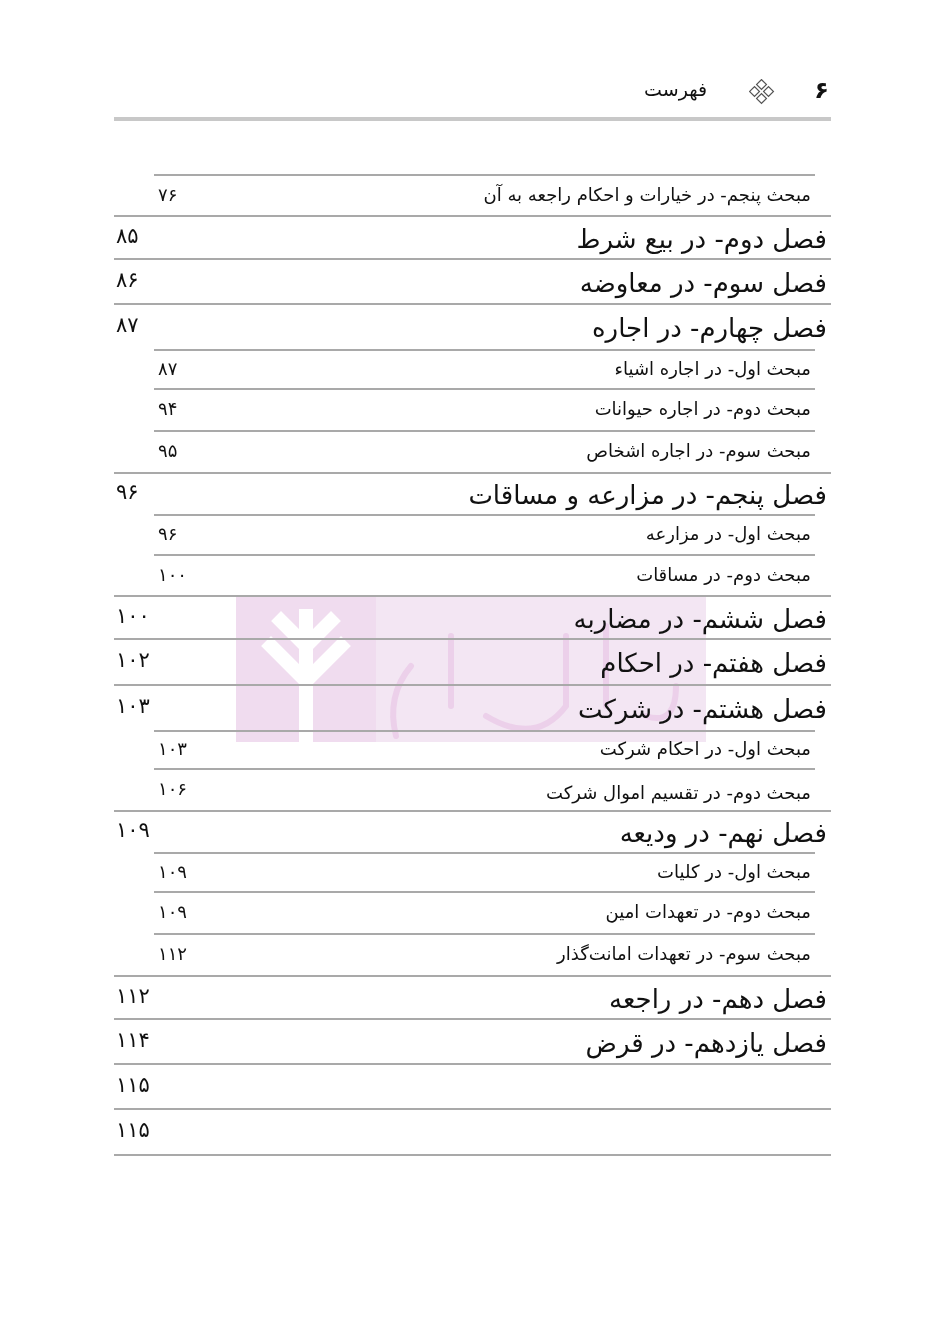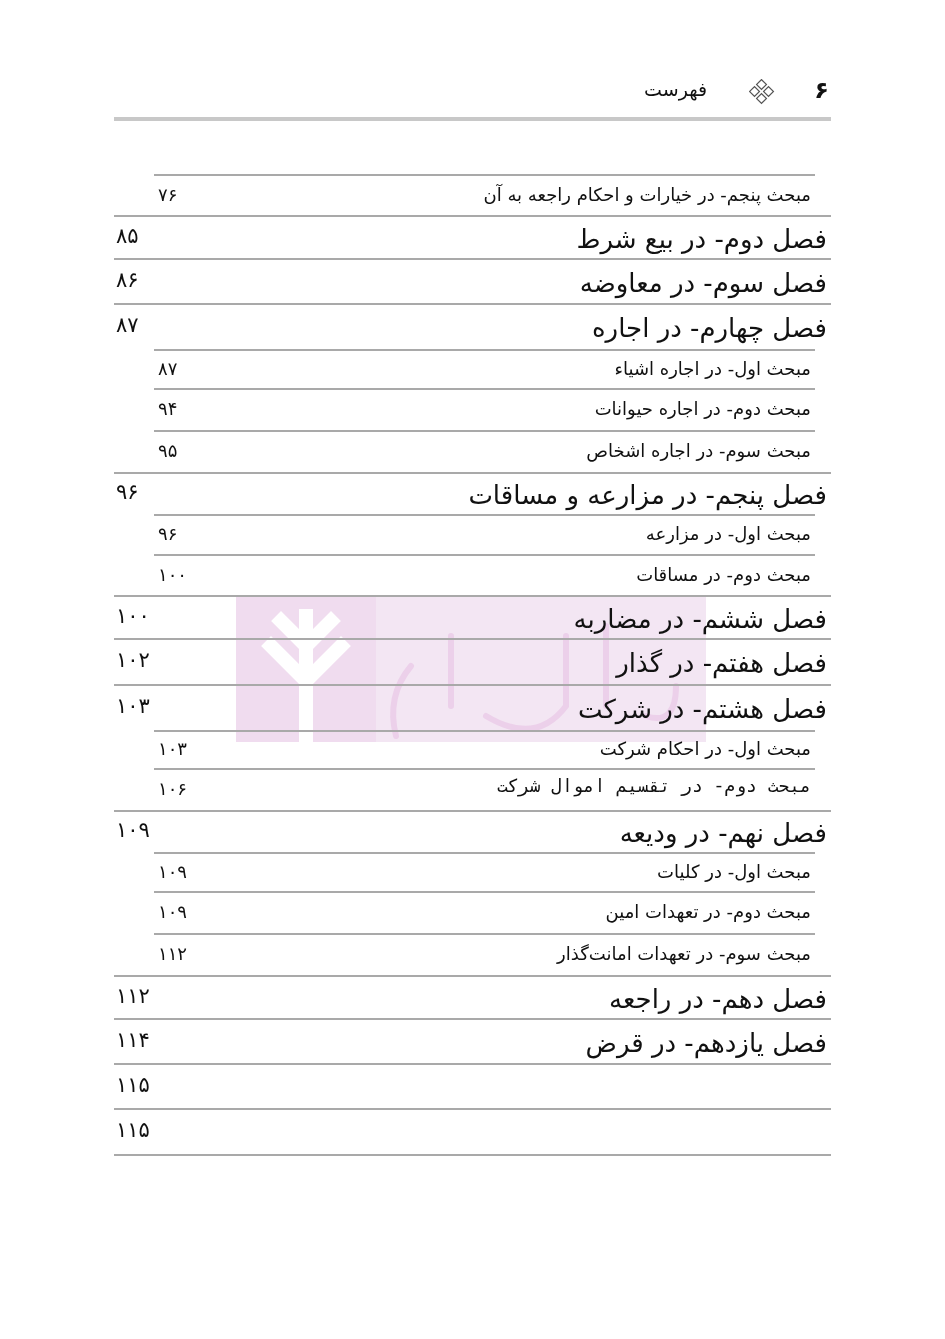--- a/index.html
+++ b/index.html
@@ -114,36 +114,36 @@
       <span class="title" style="top: 8px;">مبحث دوم- در مساقات</span>
       <span class="page" style="top: 8px;">۱۰۰</span>
     </div>
     <div class="rule main" style="top: 595px;"></div>
     <div class="row main" style="top: 597px; height: 41px;">
       <span class="title" style="top: 7px;">فصل ششم- در مضاربه</span>
       <span class="page" style="top: 7px;">۱۰۰</span>
     </div>
     <div class="rule main" style="top: 638px;"></div>
     <div class="row main" style="top: 640px; height: 44px;">
-      <span class="title" style="top: 8px;">فصل هفتم- در گذار</span>
+      <span class="title" style="top: 8px;">فصل هفتم- در احکام</span>
       <span class="page" style="top: 8px;">۱۰۲</span>
     </div>
     <div class="rule main" style="top: 684px;"></div>
     <div class="row main" style="top: 686px; height: 44px;">
       <span class="title" style="top: 8px;">فصل هشتم- در شرکت</span>
       <span class="page" style="top: 8px;">۱۰۳</span>
     </div>
     <div class="rule sub" style="top: 730px;"></div>
     <div class="row sub" style="top: 732px; height: 36px;">
       <span class="title" style="top: 6px;">مبحث اول- در احکام شرکت</span>
       <span class="page" style="top: 6px;">۱۰۳</span>
     </div>
     <div class="rule sub" style="top: 768px;"></div>
     <div class="row sub" style="top: 770px; height: 40px;">
-      <span class="title" style="top: 5px; font-family: Liberation Mono, monospace;">مبحث دوم- در تقسیم اموال شرکت</span>
+      <span class="title" style="top: 12px;">مبحث دوم- در تقسیم اموال شرکت</span>
       <span class="page" style="top: 8px;">۱۰۶</span>
     </div>
     <div class="rule main" style="top: 810px;"></div>
     <div class="row main" style="top: 812px; height: 40px;">
       <span class="title" style="top: 6px;">فصل نهم- در ودیعه</span>
       <span class="page" style="top: 6px;">۱۰۹</span>
     </div>
     <div class="rule sub" style="top: 852px;"></div>
     <div class="row sub" style="top: 854px; height: 37px;">
       <span class="title" style="top: 7px;">مبحث اول- در کلیات</span>

